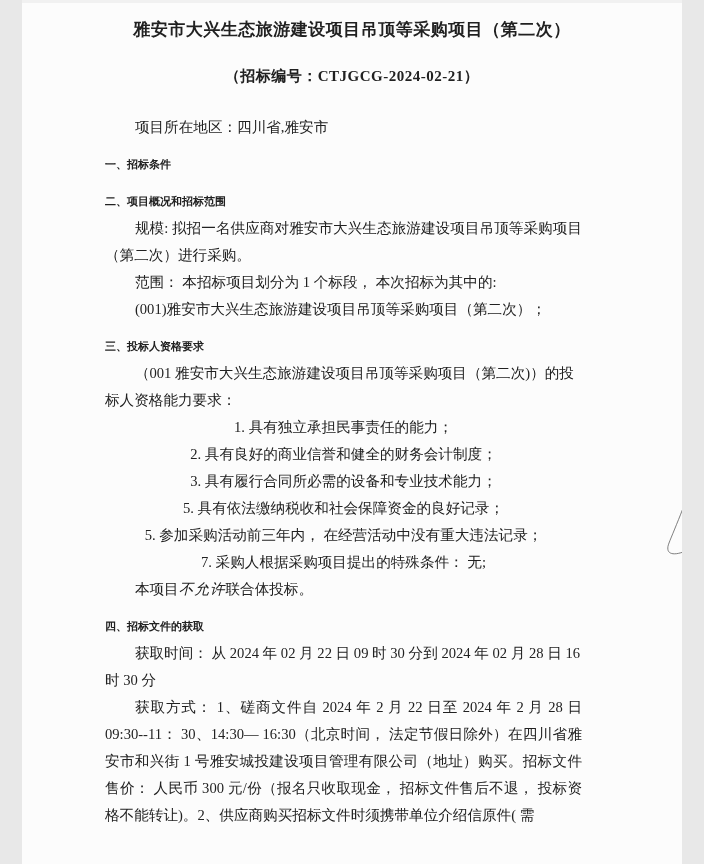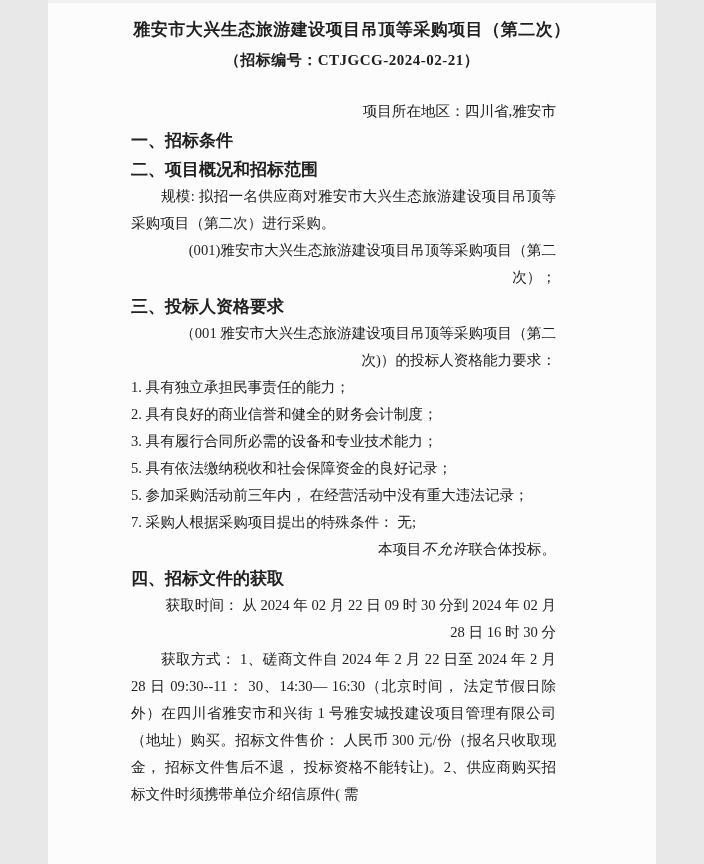--- a/index.html
+++ b/index.html
@@ -1,48 +1,49 @@
 <!DOCTYPE html>
 <html><head>
 <meta charset="utf-8">
 <style>
   html,body{margin:0;padding:0;background:#e8e8e8;}
   .page{
-    width:608px;height:864px;margin:0 auto;position:relative;overflow:hidden;
+    width:660px;height:864px;margin:0 auto;position:relative;overflow:hidden;
     background:#fcfcfc;
     font-family:"Liberation Serif","DejaVu Serif",serif;
     color:#212121;
   }
   .page::before{content:"";position:absolute;top:0;left:0;right:0;height:3px;background:#f1f1f1;}
   .title{padding-top:18px;text-align:center;font-size:17px;font-weight:700;letter-spacing:.5px;}
-  .subtitle{margin-top:10px;text-align:center;font-size:15px;font-weight:700;letter-spacing:.5px;}
+  .subtitle{margin-top:26px;text-align:center;font-size:15px;font-weight:700;letter-spacing:.5px;}
   .content{margin:28px 100px 0 83px;font-size:14.6px;line-height:27px;text-align:justify;}
-  .line{text-align:right;}
+  .line{text-align:left;}
   .indent{text-indent:2.05em;}
-  .h{font-size:17px;font-weight:700;margin-top:2px;text-align:left;}
-  .item{text-align:left;}
+  .h{font-size:11px;font-weight:700;margin-top:10px;text-align:left;}
+  .item{text-align:center;}
   .joint i{font-style:italic;letter-spacing:1px;}
   .stamp-svg{position:absolute;top:410px;left:620px;pointer-events:none;}
 </style>
 </head>
 <body>
 
 <div class="page">
 
   <div class="title">雅安市大兴生态旅游建设项目吊顶等采购项目（第二次）</div>
   <div class="subtitle">（招标编号：CTJGCG-2024-02-21）</div>
 
   <div class="content">
 
     <div class="line indent">项目所在地区：四川省,雅安市</div>
 
     <div class="h">一、招标条件</div>
 
     <div class="h">二、项目概况和招标范围</div>
     <div class="indent">规模: 拟招一名供应商对雅安市大兴生态旅游建设项目吊顶等采购项目（第二次）进行采购。</div>
+    <div class="line indent">范围： 本招标项目划分为 1 个标段， 本次招标为其中的:</div>
     <div class="line indent">(001)雅安市大兴生态旅游建设项目吊顶等采购项目（第二次）；</div>
 
     <div class="h">三、投标人资格要求</div>
     <div class="line indent">（001 雅安市大兴生态旅游建设项目吊顶等采购项目（第二次)）的投标人资格能力要求：</div>
     <div class="item">1. 具有独立承担民事责任的能力；</div>
     <div class="item">2. 具有良好的商业信誉和健全的财务会计制度；</div>
     <div class="item">3. 具有履行合同所必需的设备和专业技术能力；</div>
     <div class="item">5. 具有依法缴纳税收和社会保障资金的良好记录；</div>
     <div class="item">5. 参加采购活动前三年内， 在经营活动中没有重大违法记录；</div>
     <div class="item">7. 采购人根据采购项目提出的特殊条件： 无;</div>

